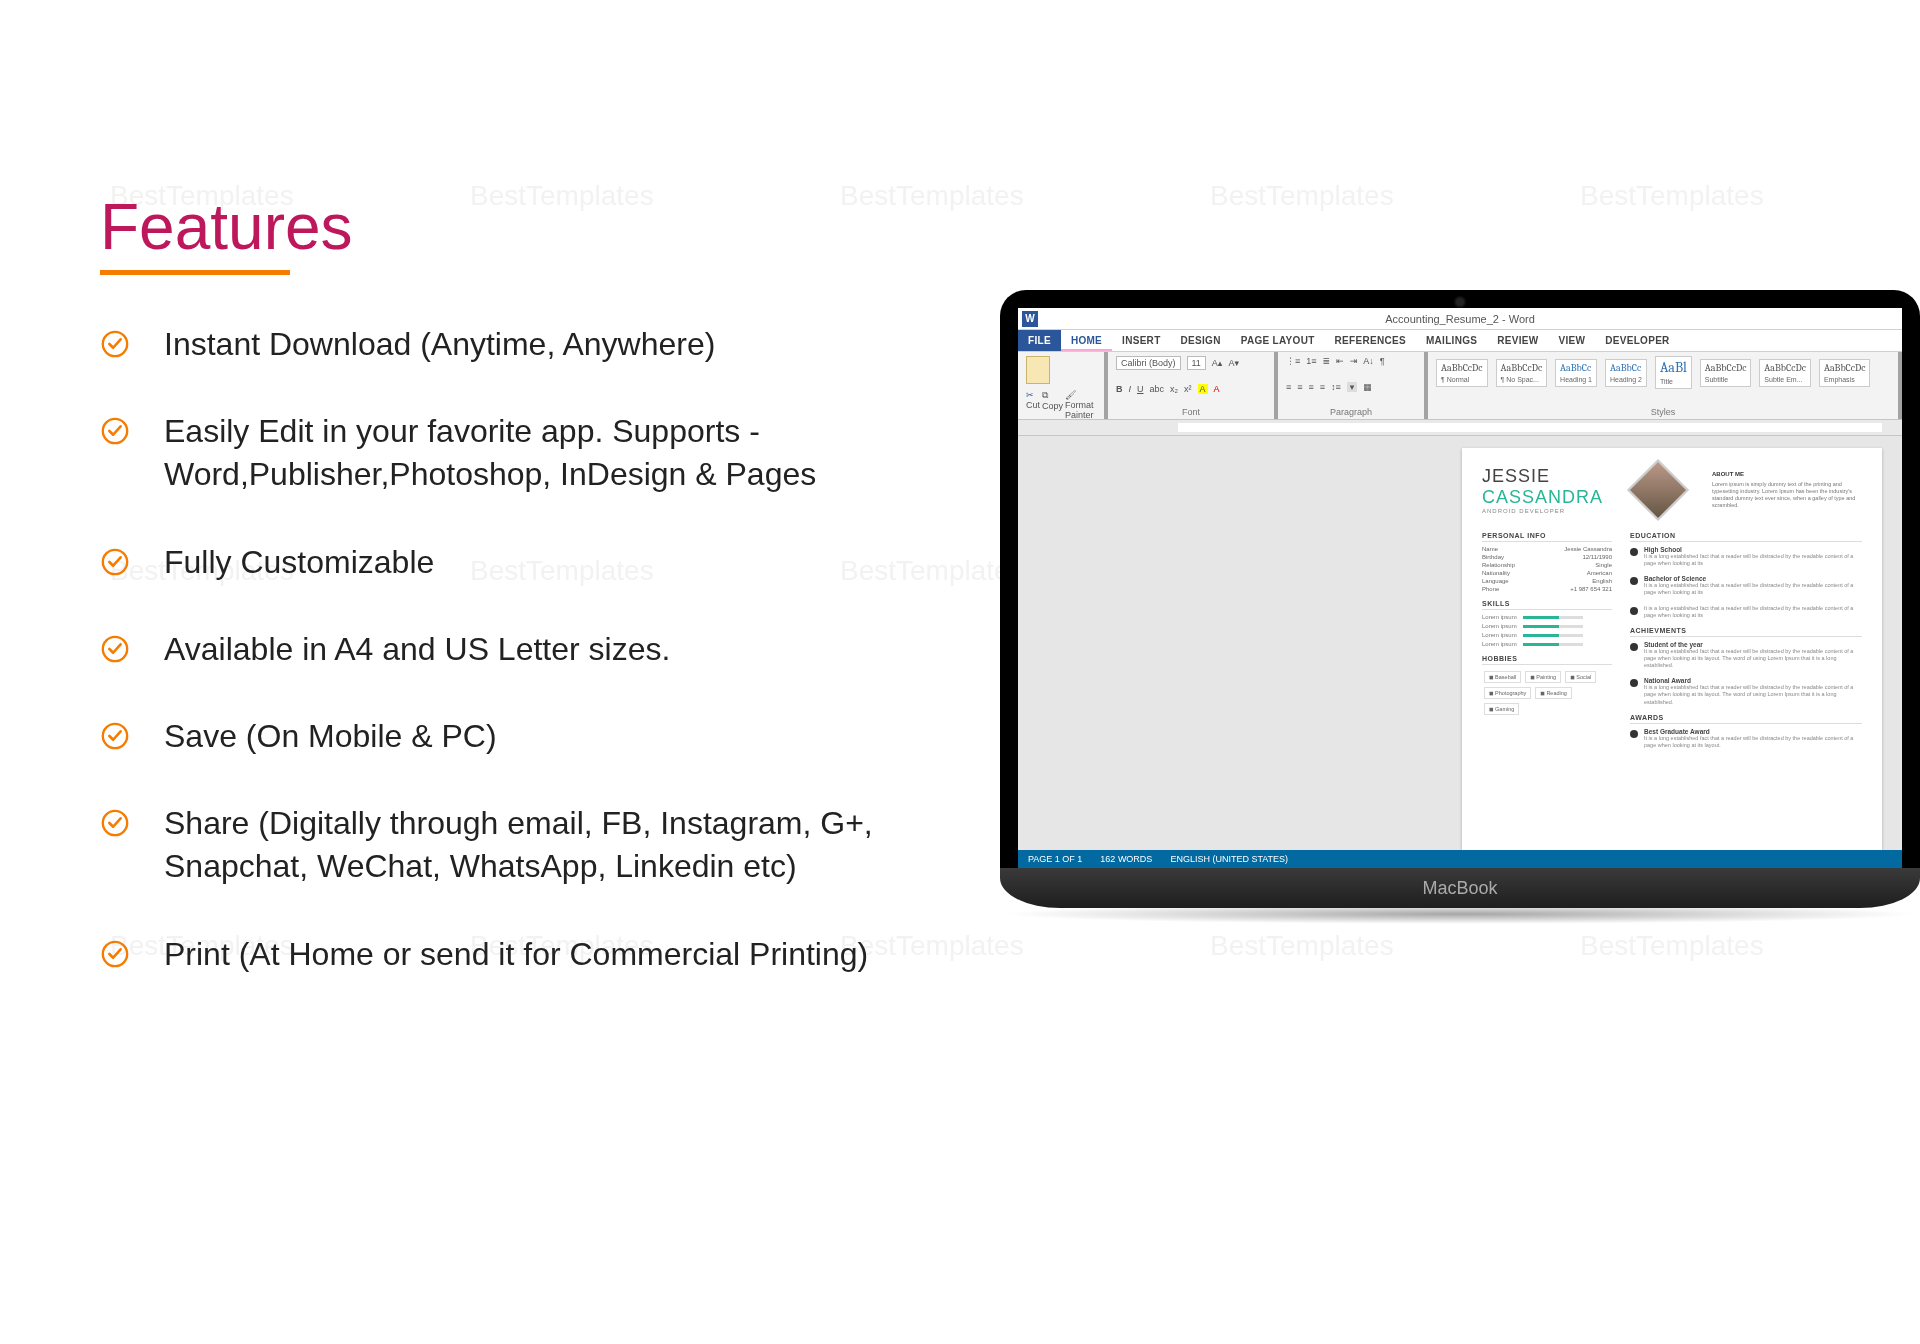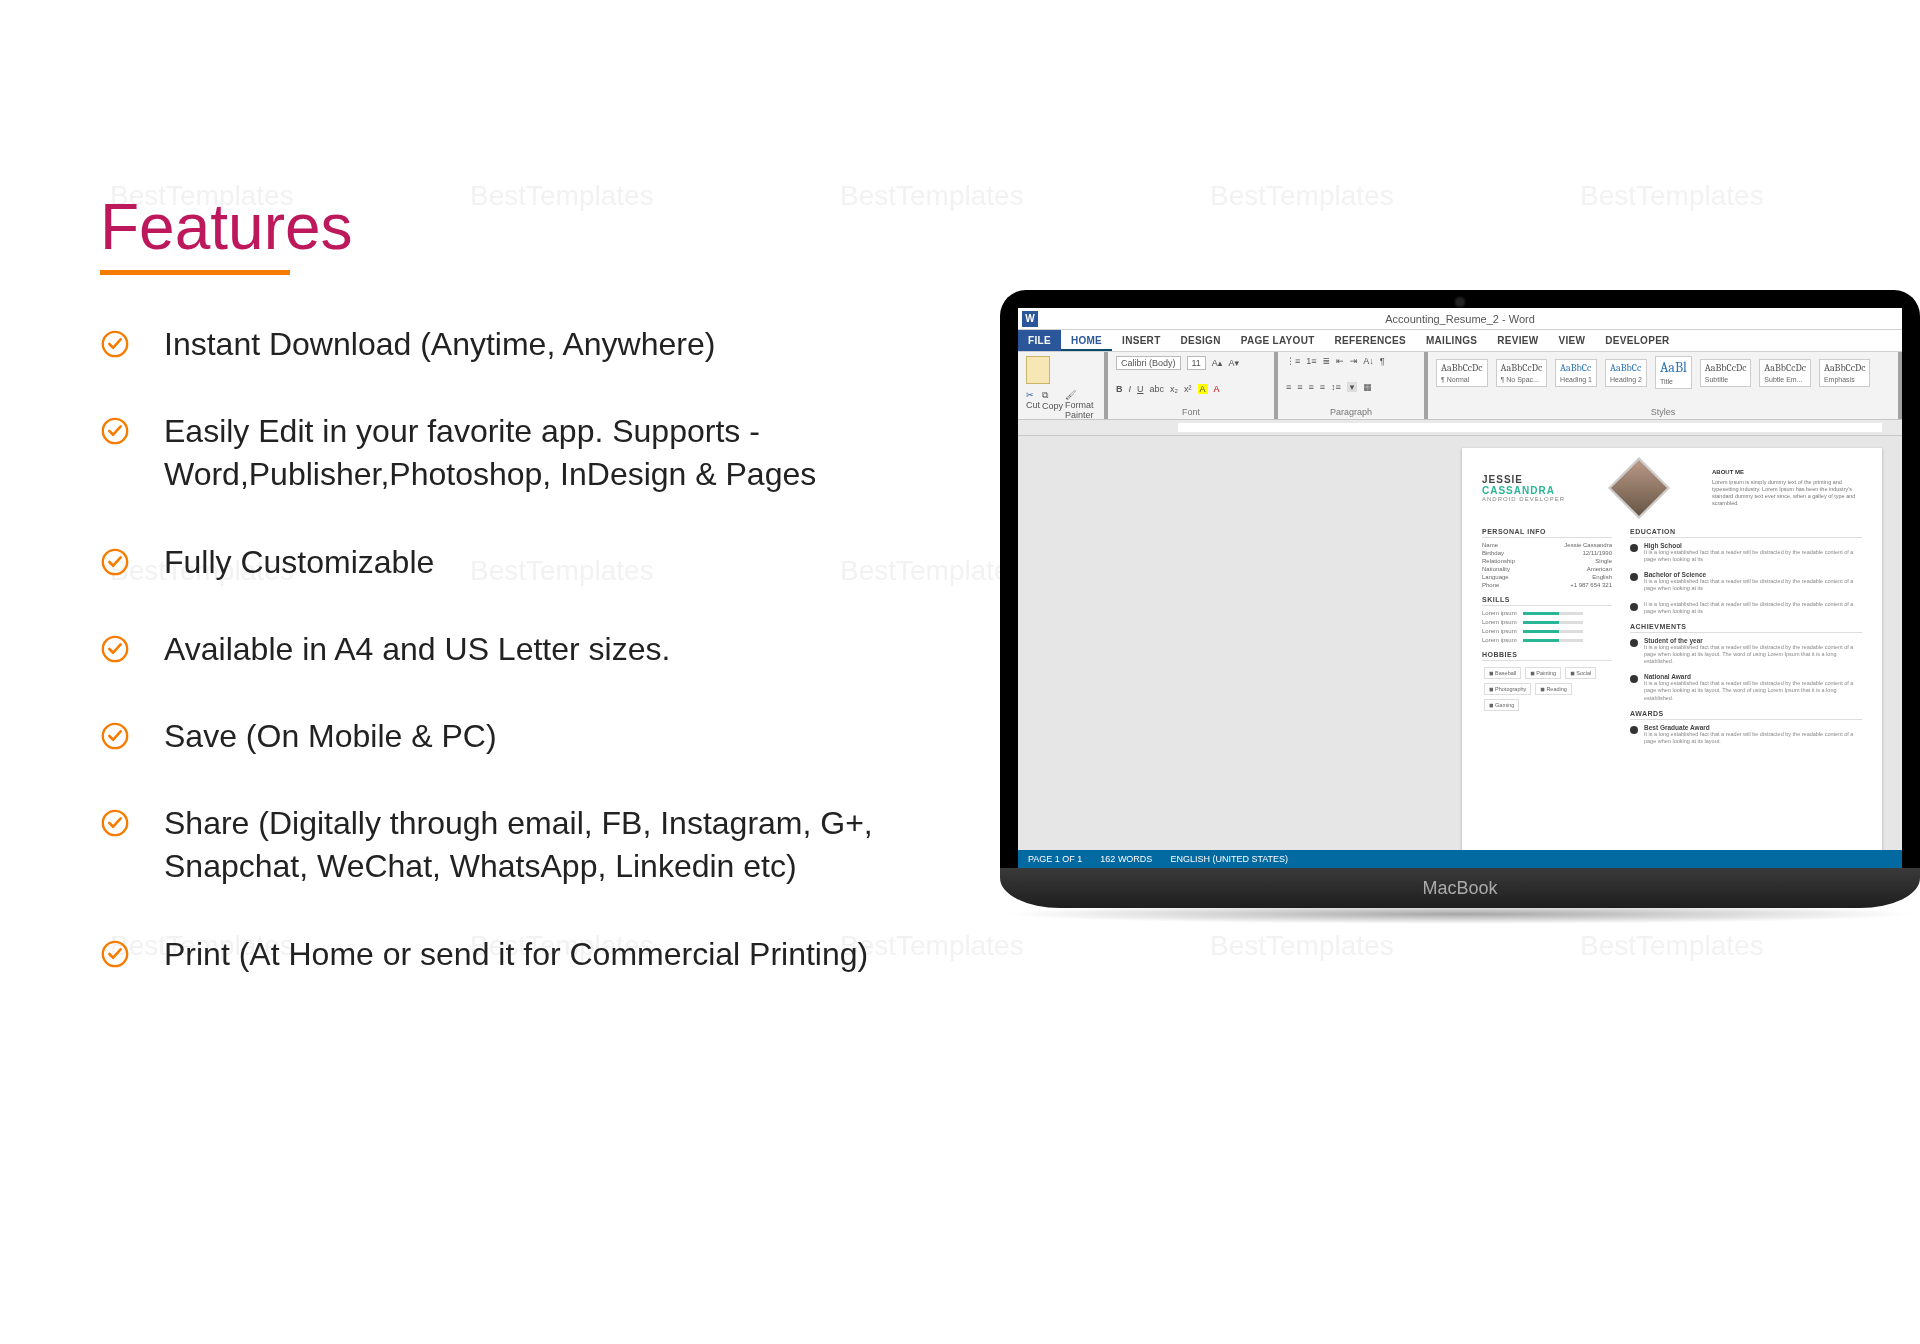--- a/index.html
+++ b/index.html
@@ -22,34 +22,34 @@
   .screen { width: 100%; height: 560px; background: #fff; overflow: hidden; position: relative; }
   .base { height: 40px; background: linear-gradient(#3a3a3a,#1e1e1e); border-radius: 0 0 60px 60px / 0 0 30px 30px; position: relative; }
   .base::after { content:"MacBook"; position:absolute; left:50%; top:10px; transform:translateX(-50%); color:#aaa; font-size:18px; font-family: Helvetica, Arial, sans-serif; }
   .shadow { height: 20px; background: radial-gradient(ellipse at center, rgba(0,0,0,.35), transparent 70%); margin-top: -4px; }
   
   .word-titlebar { height: 22px; background: #fff; border-bottom: 1px solid #d0d0d0; text-align: center; font-size: 11px; color: #555; line-height: 22px; position: relative; }
   .word-icon { position: absolute; left: 4px; top: 3px; width: 16px; height: 16px; background: #2b579a; color:#fff; font-size:10px; font-weight:bold; text-align:center; line-height:16px; }
   .ribbon-tabs { height: 22px; display: flex; font-size: 10px; align-items: stretch; border-bottom: 1px solid #d0d0d0; font-weight: bold; }
   .ribbon-tab { padding: 0 10px; line-height: 22px; color: #444; text-transform: uppercase; letter-spacing: .3px; }
   .ribbon-tab.file { background: #2b579a; color:#fff; }
-  .ribbon-tab.active { color: #2b579a; border-bottom: 2px solid #0c4a6e; }
+  .ribbon-tab.active { color: #2b579a; border-bottom: 2px solid #f9a8d4; }
   .ribbon-body { height: 68px; background: #f3f3f3; border-bottom: 1px solid #c6c6c6; display:flex; font-size:9px; color:#555; }
   .rb-group { border-right:4px solid #a3a3a3; padding:4px 8px 2px 8px; display:flex; flex-direction:column; justify-content:space-between; }
   .rb-group .lbl { text-align:center; color:#777; font-size:9px; }
   .rb-row { display:flex; gap:6px; align-items:center; flex-wrap:wrap; }
   .style-box { display:inline-block; border:1px solid #ccc; background:#fff; padding:2px 4px; font-size:9px; margin-right:2px; }
   .style-box .s1 { font-family: Cambria, serif; }
   .style-box.blue { color:#2e74b5; }
   .ruler { height: 16px; background: #e9e9e9; border-bottom:1px solid #c6c6c6; position:relative; font-size:7px; color:#888; }
   .ruler::before { content:""; position:absolute; left:160px; right:20px; top:3px; bottom:3px; background:#fff; }
   .doc-area { position:absolute; top:128px; bottom:18px; left:0; right:0; background:#e6e6e6; overflow:hidden; }
   .page-sheet { position:absolute; right:20px; top:12px; width:420px; height:560px; background:#fff; box-shadow:0 1px 3px rgba(0,0,0,.25); padding:18px 20px; font-size:7px; color:#444; }
   .resume-head { display:flex; justify-content:space-between; align-items:center; margin-bottom:10px; }
-  .r-name { font-size:10px; letter-spacing:1px;font-weight:bold; }
+  .r-name { font-size:18px; letter-spacing:1px; }
   .r-name .ln { color:#29b696; }
   .r-sub { font-size:6px; color:#888; letter-spacing:1px; }
   .r-photo { width:44px; height:44px; transform:rotate(45deg); border:2px solid #ccc; background:linear-gradient(135deg,#b98,#654); overflow:hidden; }
   .r-about { width:150px; font-size:5.5px; color:#777; line-height:1.3; }
   .r-about b { font-size:6px; color:#333; display:block; margin-bottom:2px; }
   .r-cols { display:flex; gap:18px; }
   .r-col-l { width:130px; }
   .r-col-r { flex:1; }
   .r-sec { font-size:7px; font-weight:bold; letter-spacing:.5px; margin:8px 0 4px; border-bottom:1px solid #ddd; padding-bottom:2px; }
   .r-line { display:flex; justify-content:space-between; font-size:6px; color:#666; margin:2px 0; }

